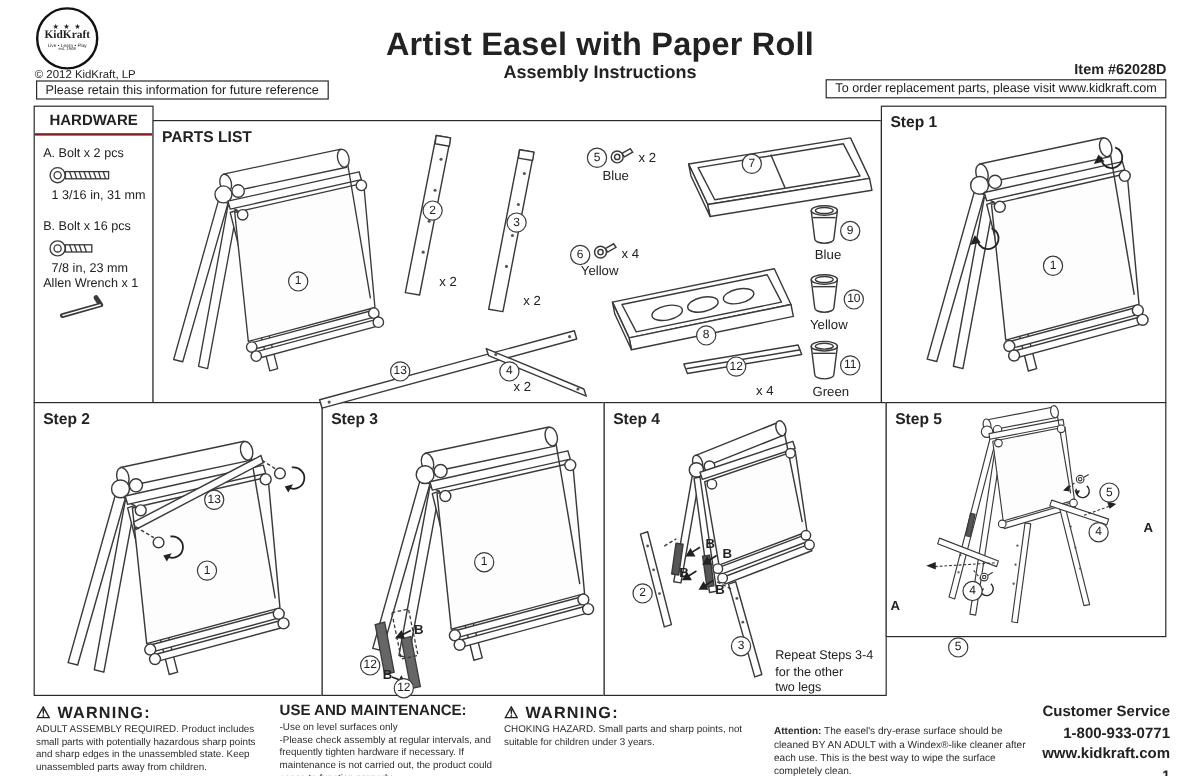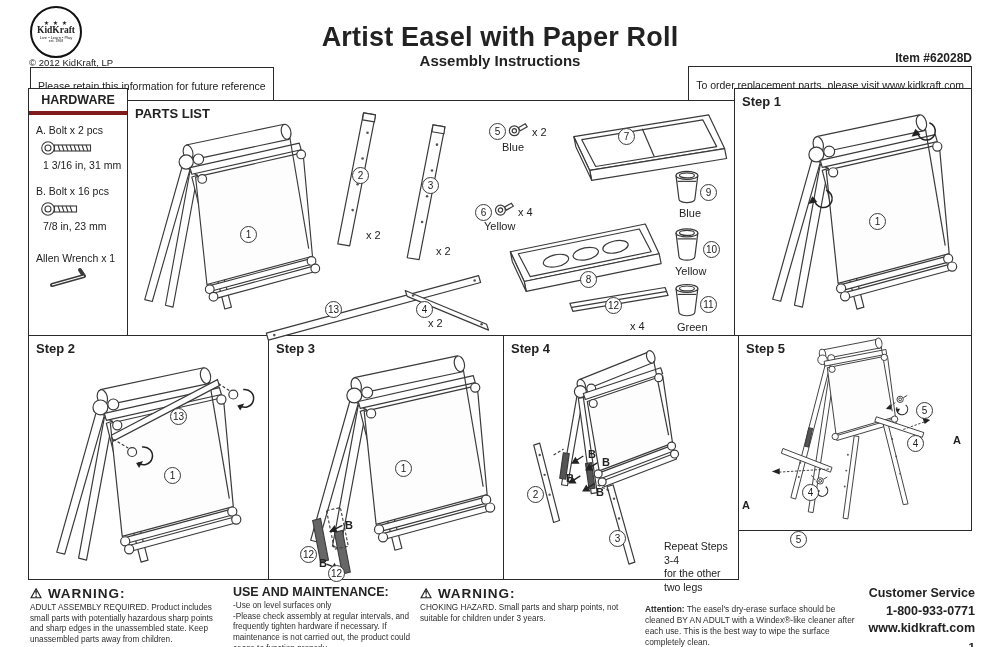--- a/index.html
+++ b/index.html
@@ -8,33 +8,33 @@
        font-family:"Liberation Sans",sans-serif;color:#222}
   .abs{position:absolute}
   .panel{position:absolute;border:1px solid #2a2a2a;background:#fff}
   .panel-title{font-weight:bold;font-size:13px;padding:5px 0 0 7px;position:relative;z-index:4}
   .illus{position:absolute;left:0;top:0;width:100%;height:100%;z-index:1}
   .co{position:absolute;width:17px;height:17px;border:1.2px solid #3a3a3a;border-radius:50%;
       background:#fff;font-size:10px;color:#222;display:flex;align-items:center;justify-content:center;z-index:3}
   .lbl{position:absolute;font-size:11px;color:#222;z-index:3;white-space:nowrap}
   .blabel{position:absolute;font-size:11px;font-weight:bold;color:#222;z-index:3}
   .note{position:absolute;font-size:10.5px;line-height:1.3;white-space:pre-line;z-index:3}
-  .boxed{border:1px solid #2a2a2a;font-size:10.5px;padding:12px 7px;background:#fff;white-space:nowrap}
+  .boxed{border:1px solid #2a2a2a;font-size:10.5px;padding:1px 7px;background:#fff;white-space:nowrap}
   .logo{position:absolute;left:30px;top:6px;width:52px;height:52px;border:2.5px solid #111;border-radius:50%;
         display:flex;flex-direction:column;align-items:center;justify-content:center;line-height:1.05;text-align:center}
   .logo .stars{font-size:6px;letter-spacing:1px}
   .logo .brand{font-size:9.5px;font-weight:bold;font-family:Liberation Serif, serif}
   .logo .tag{font-size:4px}
   .logo .est{font-size:3.5px}
   .doc-title{position:absolute;left:0;right:0;top:22px;text-align:center;font-size:27px;font-weight:bold;letter-spacing:.2px}
   .doc-sub{position:absolute;left:0;right:0;top:52px;text-align:center;font-size:15px;font-weight:bold}
   .hw-item{font-size:10.5px;padding:0 0 0 7px;margin-top:9px}
   .hw-size{font-size:10.5px;padding-left:14px;margin-top:3px}
   .hw-icon{margin:4px 0 0 12px;display:block}
-  .hw-title{font-weight:bold;font-size:12.5px;text-align:center;padding:4px 0;border-bottom:4px solid #7f1d1d}
+  .hw-title{font-weight:bold;font-size:12.5px;text-align:center;padding:4px 0;border-bottom:2px solid #7f1d1d}
   .foot-col{position:absolute;top:585px}
   .foot-head{font-size:13.5px;font-weight:bold;letter-spacing:1px}
   .foot-head2{font-size:12.5px;font-weight:bold}
   .foot-body{font-size:8.2px;line-height:1.3;margin-top:2px;color:#2e2e2e;white-space:pre-line}
   .cs{font-size:12.5px;font-weight:bold;line-height:1.4;text-align:right}
   .pgnum{font-size:11.5px;font-weight:bold;text-align:right;margin-top:3px}
   svg{overflow:visible}
 </style>
 </head>
 <body>
@@ -105,21 +105,21 @@
       <circle cx="7" cy="8" r="6.3"></circle>
         <circle cx="7" cy="8" r="3"></circle>
       <rect x="13.5" y="5" width="22" height="6"></rect>
       <line x1="17" y1="5" x2="19" y2="11"></line>
         <line x1="21" y1="5" x2="23" y2="11"></line>
       <line x1="25" y1="5" x2="27" y2="11"></line>
         <line x1="29" y1="5" x2="31" y2="11"></line>
     </g>
   </svg>
   <div class="hw-size">7/8 in, 23 mm</div>
-  <div class="hw-item" style="margin-top:20px">Allen Wrench x 1</div>
+  <div class="hw-item" style="margin-top:0">Allen Wrench x 1</div>
   <svg class="hw-icon" style="margin-left:18px" width="50" height="22">
     <path d="M5,17 L37,8 M37,8 L33,2" stroke="#3a3a3a" stroke-width="4" fill="none" stroke-linecap="round" stroke-linejoin="round"></path>
     <path d="M5,17 L37,8" stroke="#fff" stroke-width="1.2" fill="none"></path>
   </svg>
 </section>
 
 <section class="panel" style="left:127px;top:100px;width:608px;height:248px">
   <div class="panel-title">PARTS LIST</div>
   <svg class="illus" viewBox="0 0 608 248">
     <use href="#easel-g" transform="translate(4,14) scale(0.95)"></use>
@@ -339,21 +339,21 @@
       <line x1="91" y1="149" x2="83" y2="154"></line>
         <polygon points="80,156 86,156 83,151"></polygon>
     </g>
   </svg>
   <div class="co" style="left:23px;top:150px">2</div>
   <div class="co" style="left:105px;top:194px">3</div>
   <div class="blabel" style="left:84px;top:112px">B</div>
   <div class="blabel" style="left:98px;top:120px">B</div>
   <div class="blabel" style="left:62px;top:136px">B</div>
   <div class="blabel" style="left:92px;top:150px">B</div>
-  <div class="note" style="left:160px;top:204px">Repeat Steps 3-4
+  <div class="note" style="left:142px;top:204px">Repeat Steps 3-4
 for the other
 two legs</div>
 </section>
 
 <section class="panel" style="left:738px;top:335px;width:234px;height:196px">
   <div class="panel-title">Step 5</div>
   <svg class="illus" viewBox="0 0 234 245">
     <g fill="#fff" stroke="#3a3a3a" stroke-width="1.2" stroke-linejoin="round">
       <polygon points="80,34 36,204 42,206 86,36"></polygon>
       <polygon points="86,38 58,222 64,223 92,40"></polygon>

